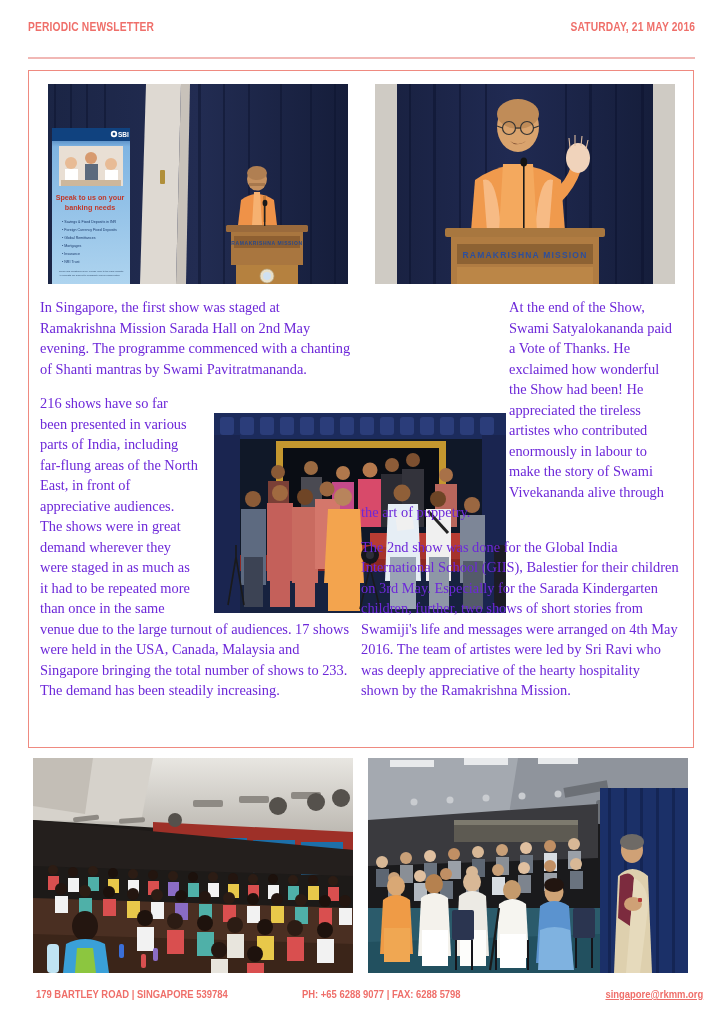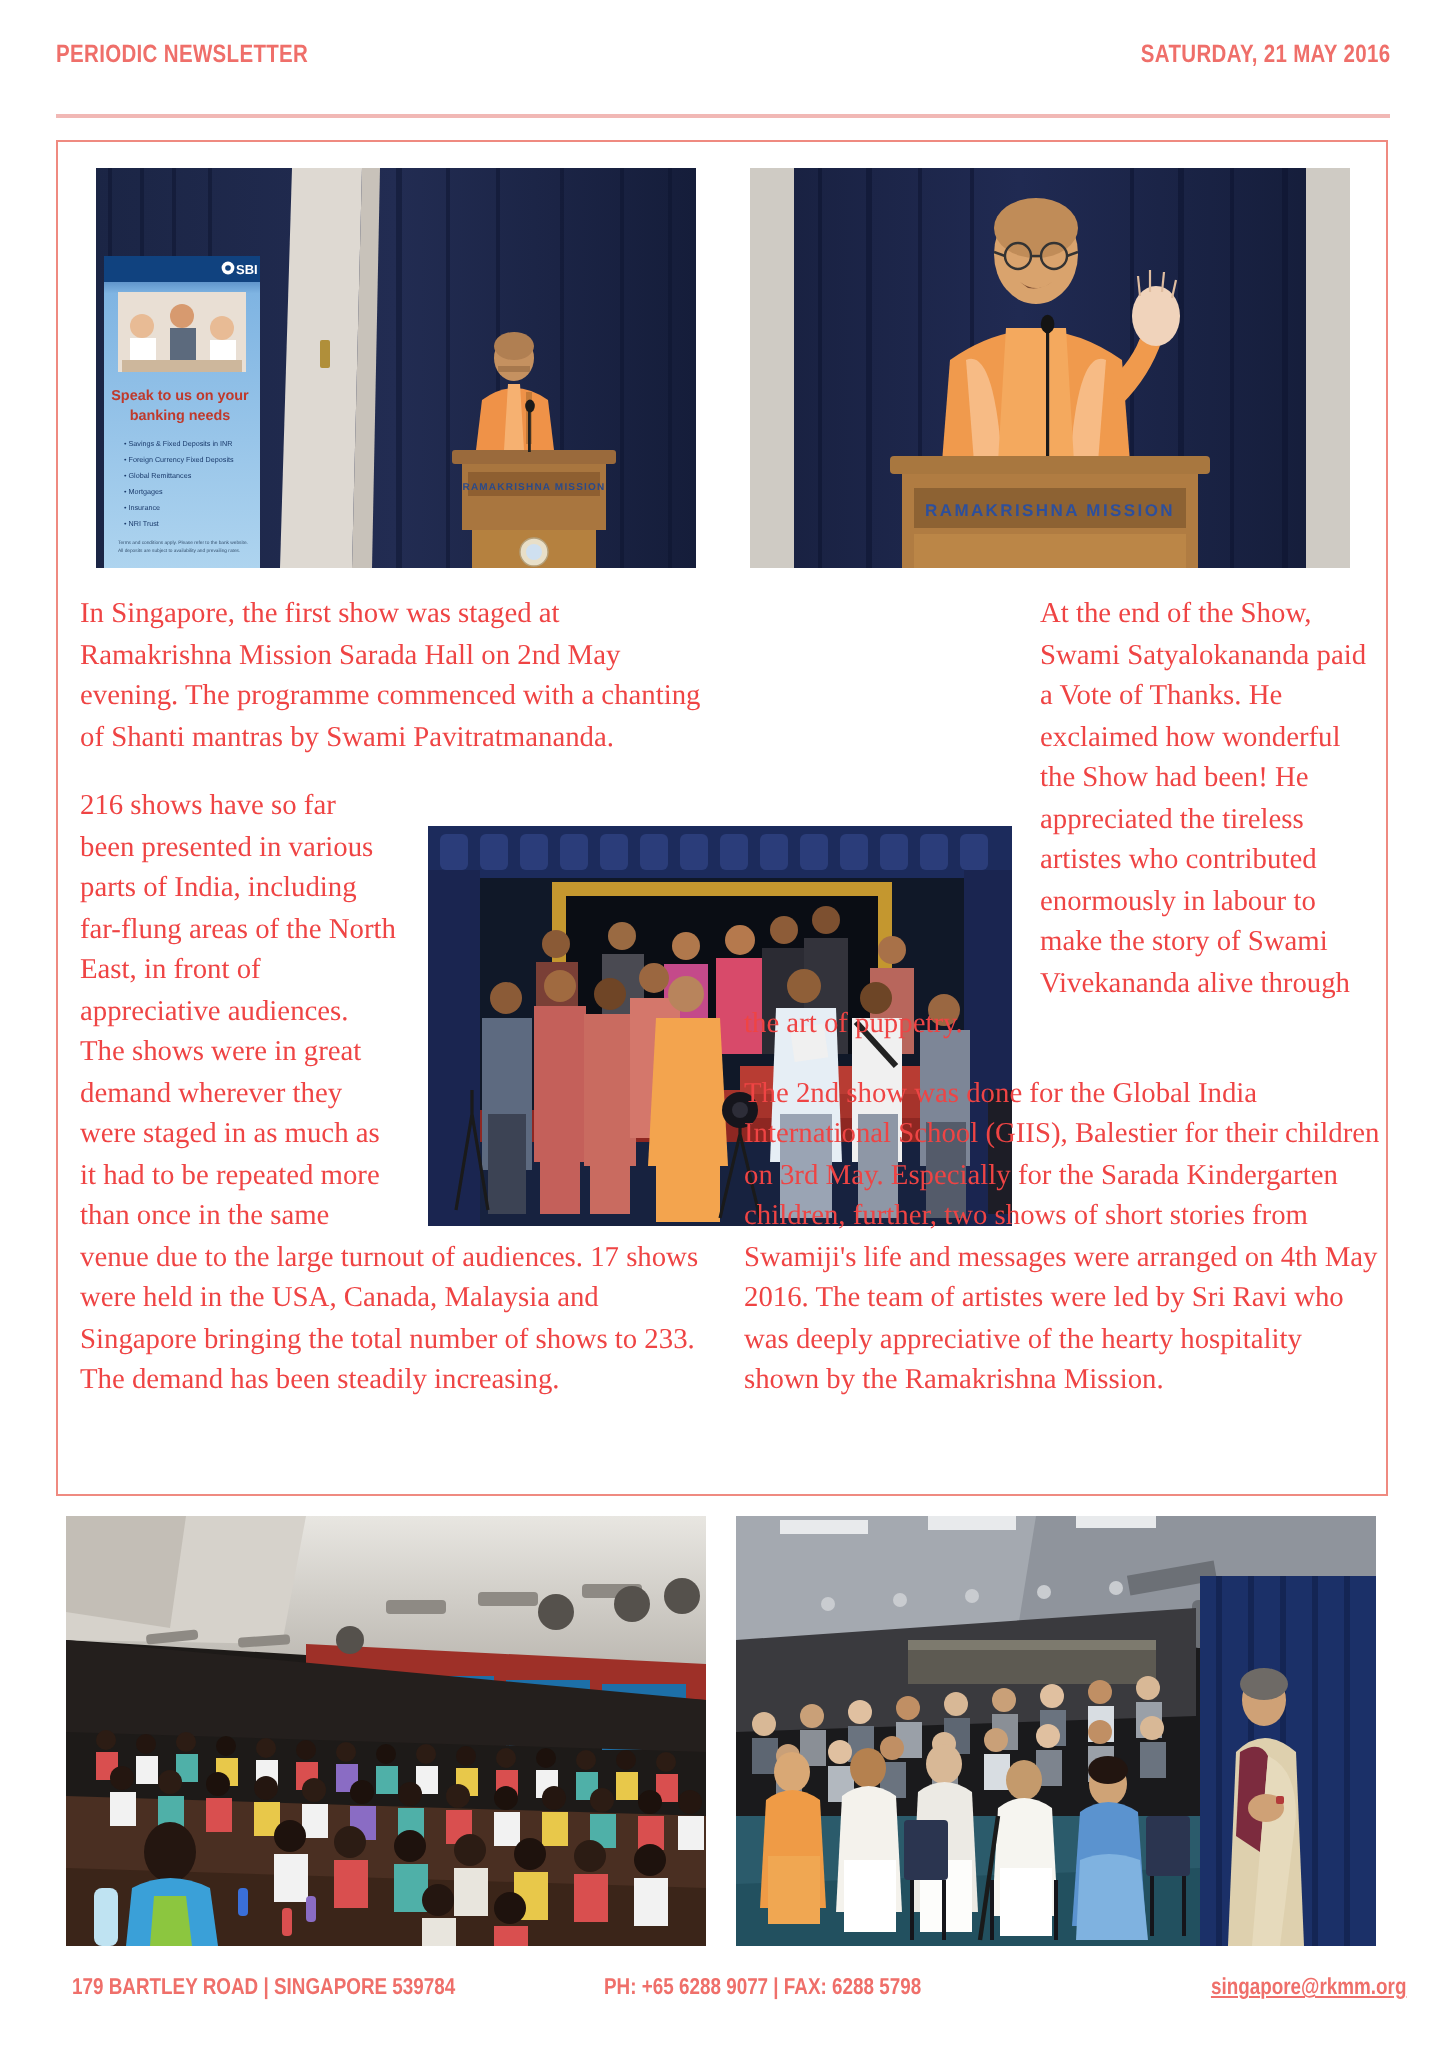--- a/index.html
+++ b/index.html
@@ -72,25 +72,25 @@
   #photo-group-stage    { left: 210px; top: 405px; width: 300px; height: 225px; }
   #photo-children-hall  { left: 33px;  top: 758px; width: 320px; height: 215px; }
   #photo-adult-audience { left: 368px; top: 758px; width: 320px; height: 215px; }
 
   
   .col {
     position: absolute;
     font-family: "Liberation Serif", serif;
     font-size: 14.4px;
     line-height: 20.5px;
-    color: #ef4444;
+    color: #6d28d9;
     text-align: left;
   }
   #col-left  { left: 40px;  top: 297px; width: 318px; height: 440px; }
-  #col-right { left: 372px; top: 297px; width: 318px; height: 440px; }
+  #col-right { left: 361px; top: 297px; width: 318px; height: 440px; }
 
   .col p { margin: 0 0 14px 0; }
   .col p:last-child { margin-bottom: 0; }
 
   
   .shim-right {
     float: right;
     width: 160px;
     height: 218px;
     margin: 0;

